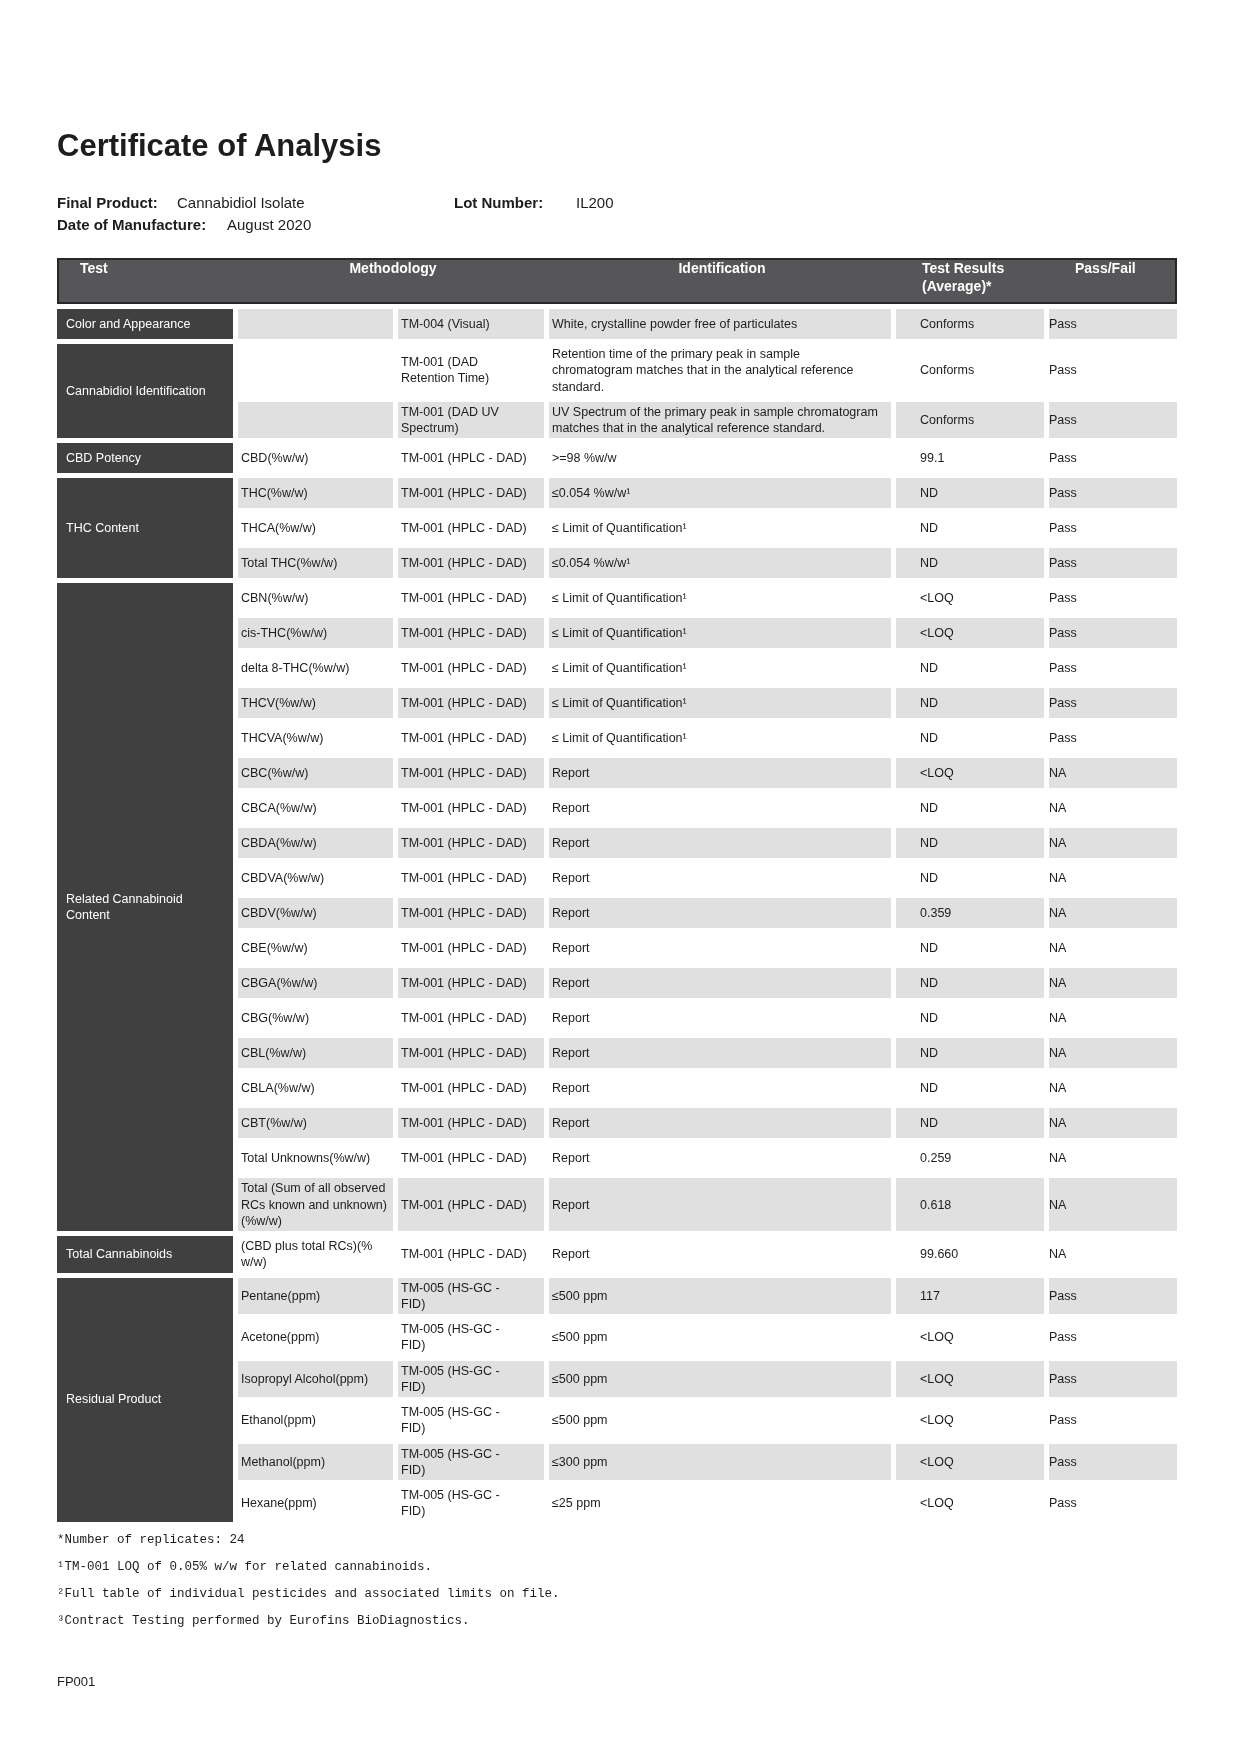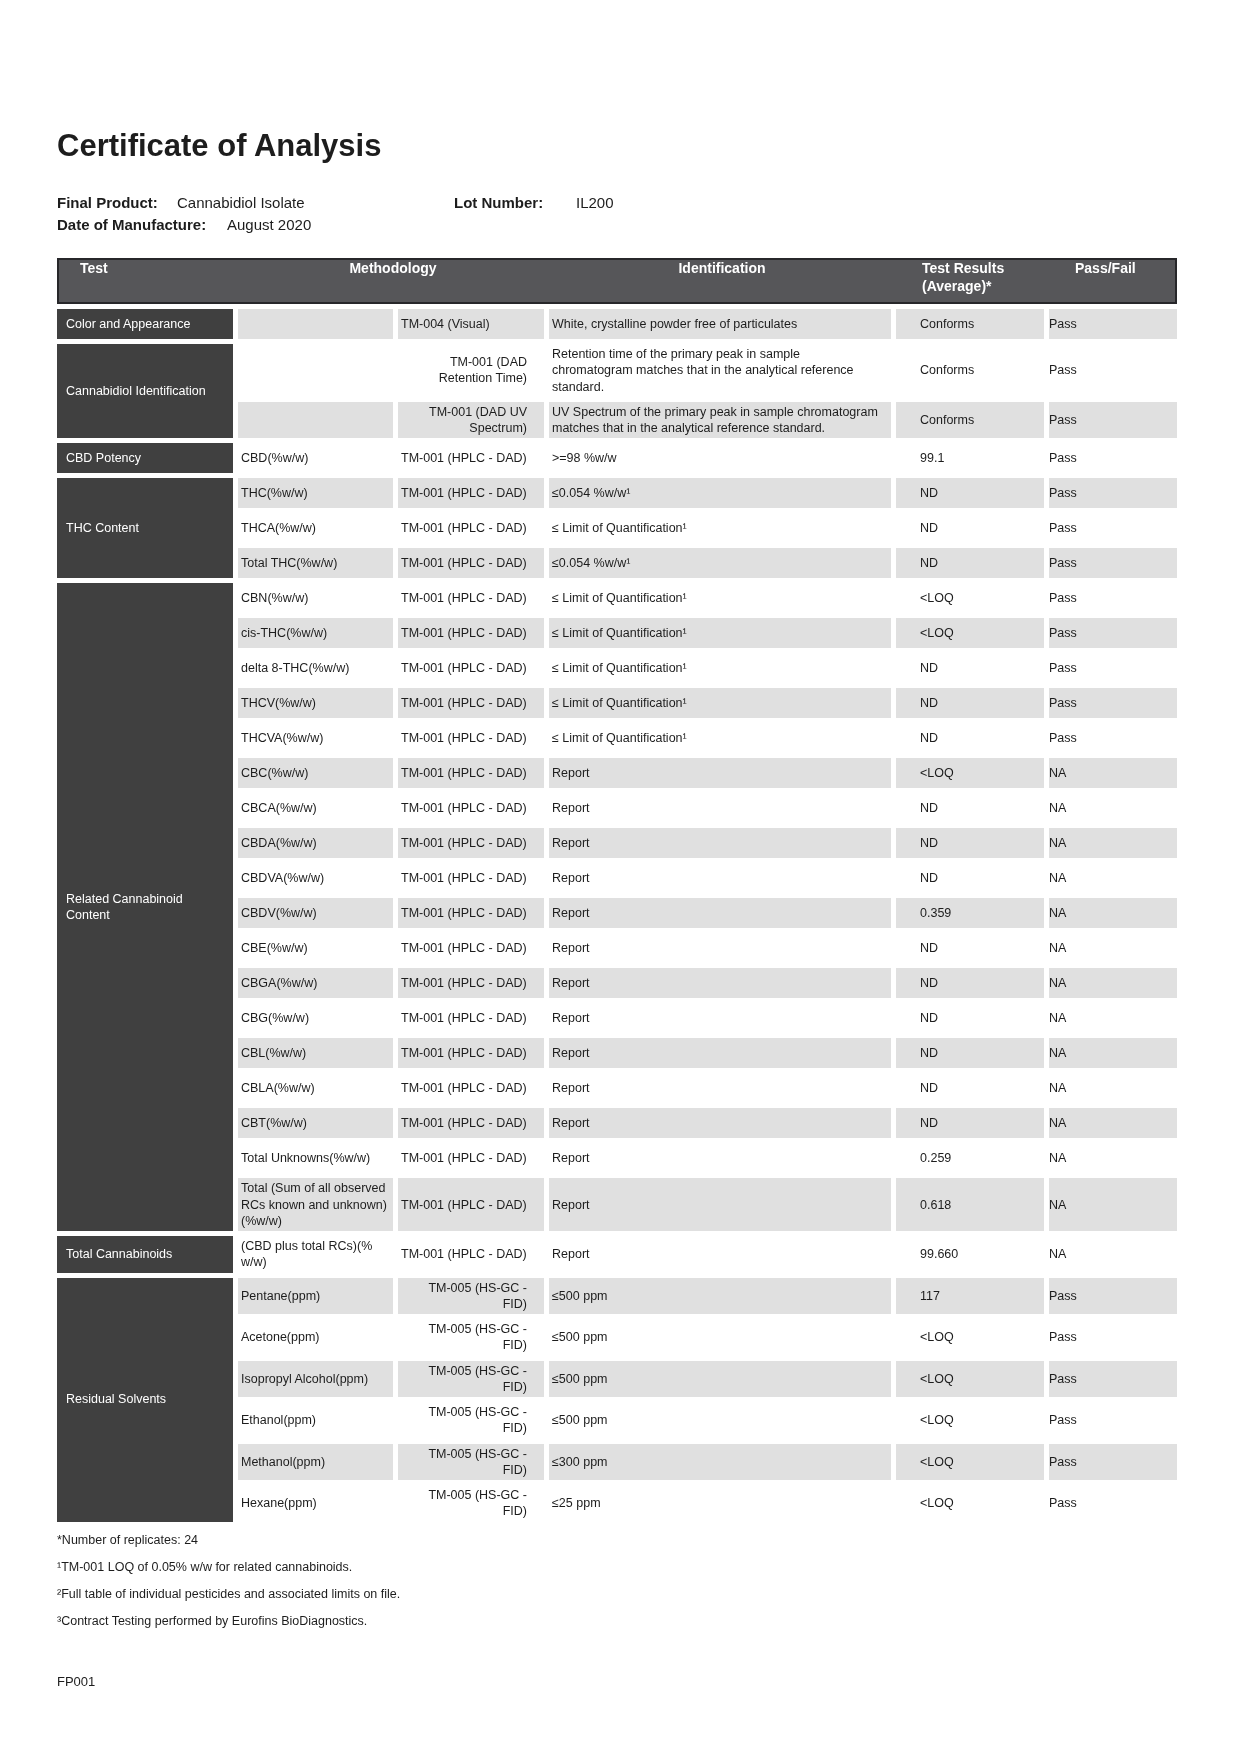--- a/index.html
+++ b/index.html
@@ -33,25 +33,25 @@
   .gcell{
     flex:0 0 176px;background:#404040;color:#ffffff;display:flex;align-items:center;
     padding-left:9px;padding-right:6px;box-sizing:border-box;line-height:1.3;
   }
   .grows{flex:1;display:flex;flex-direction:column;gap:5px;}
   .row{display:flex;gap:5px;min-height:30px;}
   .row.a .cell{background:#e0e0e0;}
   .row.w .cell{background:#ffffff;}
   .cell{display:flex;align-items:center;box-sizing:border-box;line-height:1.3;padding-top:2px;padding-bottom:2px;}
   .c2{flex:0 0 155px;padding-left:3px;padding-right:4px;}
-  .c3{flex:0 0 146px;padding-left:3px;padding-right:17px;text-align:right;}
+  .c3{flex:0 0 146px;padding-left:3px;padding-right:17px;}
   .c4{flex:0 0 342px;padding-left:3px;padding-right:10px;}
   .c5{flex:0 0 148px;padding-left:24px;}
   .c6{flex:1;}
-  .footnotes{margin-top:10px;font-size:12.5px;line-height:1.3;}
+  .footnotes{margin-top:10px;font-size:12.5px;line-height:1.3;font-family:Liberation Mono, monospace;}
   .footnote{margin-bottom:11px;}
   .form-number{margin-top:44px;font-size:13px;}
 </style>
 </head>
 <body>
 
 <div class="page">
   <div class="content">
 
     <h1 class="doc-title">Certificate of Analysis</h1>
@@ -284,21 +284,21 @@
               <div class="row w">
                 <div class="cell c2">(CBD plus total RCs)(% w/w)</div>
                 <div class="cell c3">TM-001 (HPLC - DAD)</div>
                 <div class="cell c4">Report</div>
                 <div class="cell c5">99.660</div>
                 <div class="cell c6">NA</div>
               </div>
             </div>
           </div>
           <div class="grp">
-            <div class="gcell">Residual Solvents</div>
+            <div class="gcell">Residual Product</div>
             <div class="grows">
               <div class="row a">
                 <div class="cell c2">Pentane(ppm)</div>
                 <div class="cell c3">TM-005 (HS-GC - FID)</div>
                 <div class="cell c4">≤500 ppm</div>
                 <div class="cell c5">117</div>
                 <div class="cell c6">Pass</div>
               </div>
               <div class="row w">
                 <div class="cell c2">Acetone(ppm)</div>

